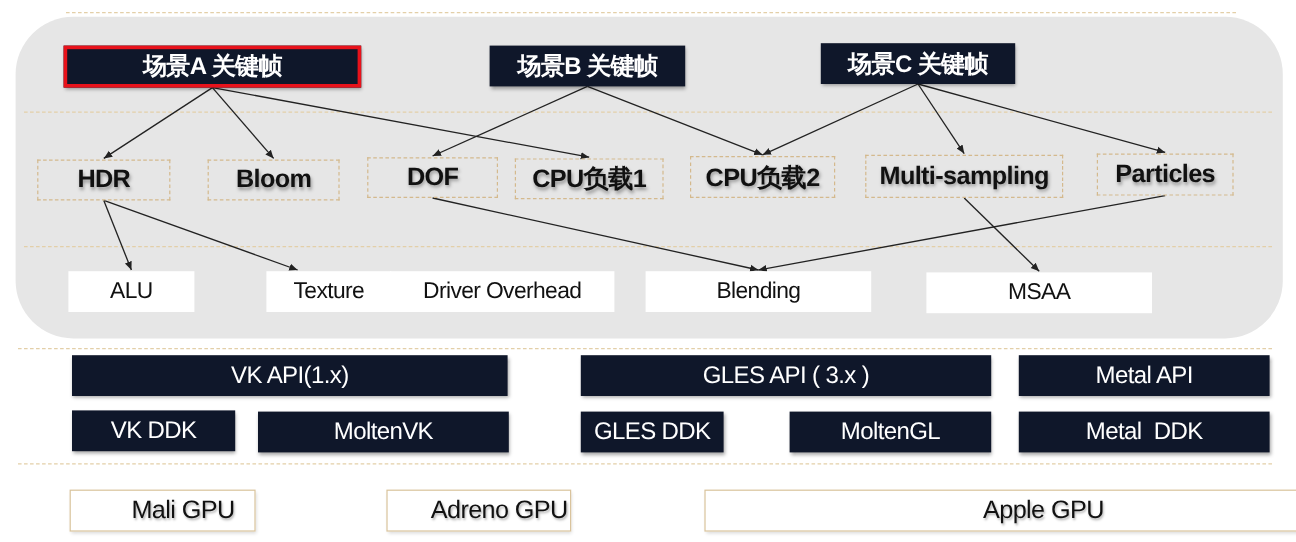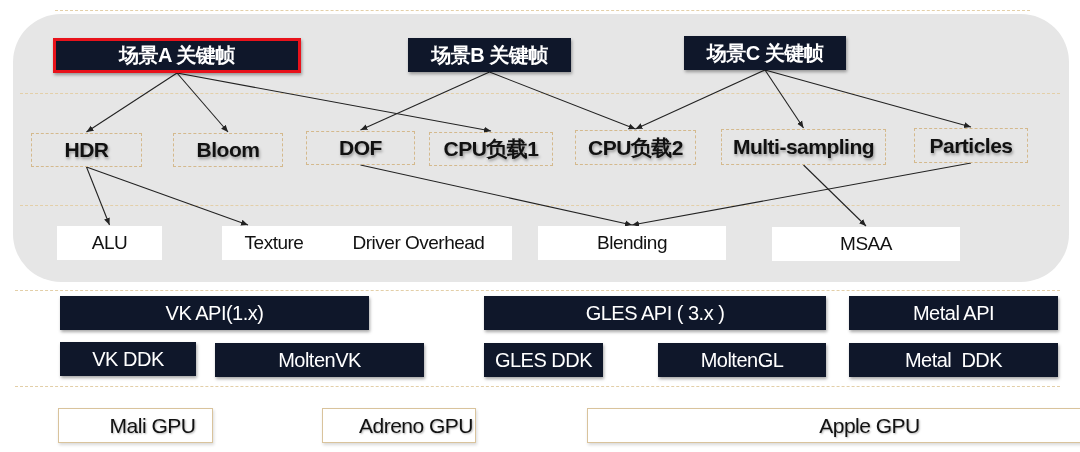--- a/index.html
+++ b/index.html
@@ -66,21 +66,21 @@
 <div class="node mid" id="n-cpu2" style="left:575px; top:130px; width:121px; height:35px;">CPU负载2</div>
 <div class="node mid" id="n-msampling" style="left:721px; top:129px; width:165px; height:36px;">Multi-sampling</div>
 <div class="node mid" id="n-particles" style="left:914px; top:128px; width:114px; height:35px;">Particles</div>
 
 <div class="node leaf" id="n-alu" style="left:57px; top:226px; width:105px; height:34px;">ALU</div>
 <div class="node leaf" id="n-texture" style="left:196px; top:226px; width:104px; height:34px;margin-left:26px;">Texture</div>
 <div class="node leaf" id="n-driver" style="left:325px; top:226px; width:187px; height:34px;">Driver Overhead</div>
 <div class="node leaf" id="n-blending" style="left:538px; top:226px; width:188px; height:34px;">Blending</div>
 <div class="node leaf" id="n-msaa" style="left:772px; top:227px; width:188px; height:34px;">MSAA</div>
 
-<div class="node brown" style="left:60px; top:296px; width:309px; height:34px;">VK API(1.x)</div>
+<div class="node brown" style="left:60px; top:296px; width:363px; height:34px;">VK API(1.x)</div>
 <div class="node brown" style="left:484px; top:296px; width:342px; height:34px;">GLES API ( 3.x )</div>
 <div class="node brown" style="left:849px; top:296px; width:209px; height:34px;">Metal API</div>
 
 <div class="node brown" style="left:60px; top:342px; width:136px; height:34px;">VK DDK</div>
 <div class="node brown" style="left:215px; top:343px; width:209px; height:34px;text-align:right;">MoltenVK</div>
 <div class="node brown" style="left:484px; top:343px; width:119px; height:34px;">GLES DDK</div>
 <div class="node brown" style="left:658px; top:343px; width:168px; height:34px;">MoltenGL</div>
 <div class="node brown" style="left:849px; top:343px; width:209px; height:34px; white-space:pre;">Metal  DDK</div>
 
 <div class="node gpu" style="left:58px; top:408px; width:155px; height:35px;">Mali GPU</div>

